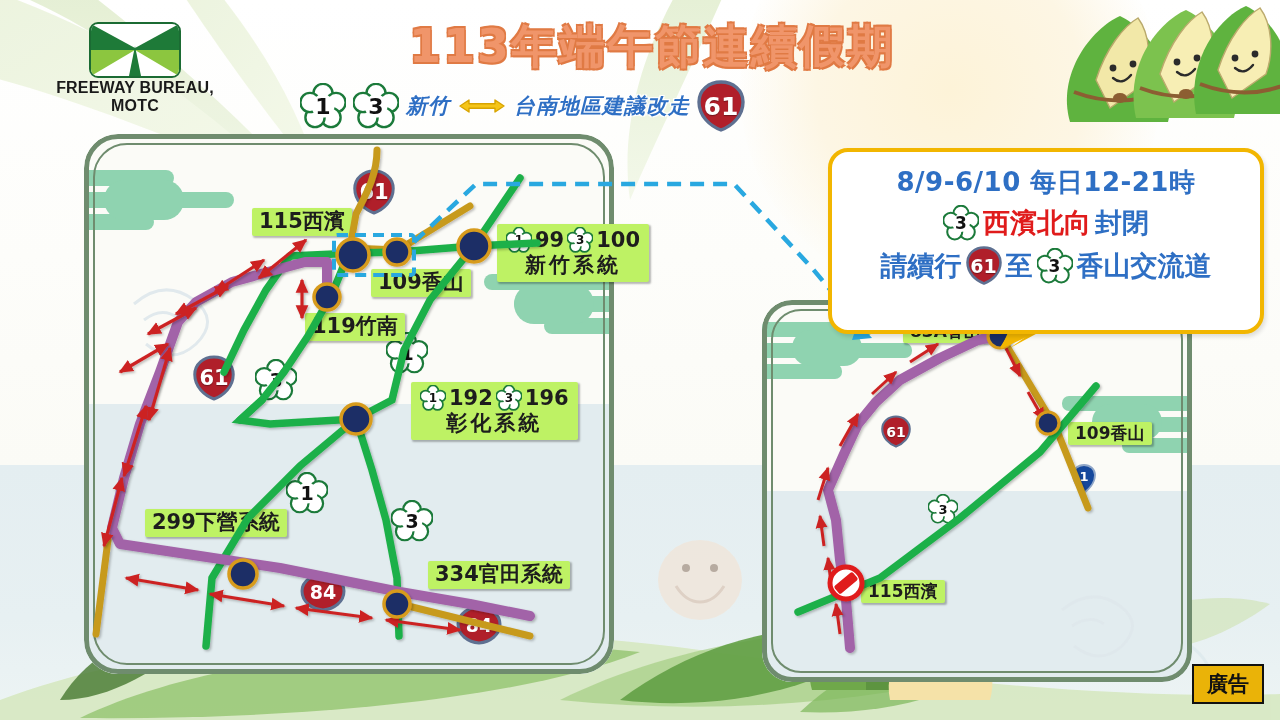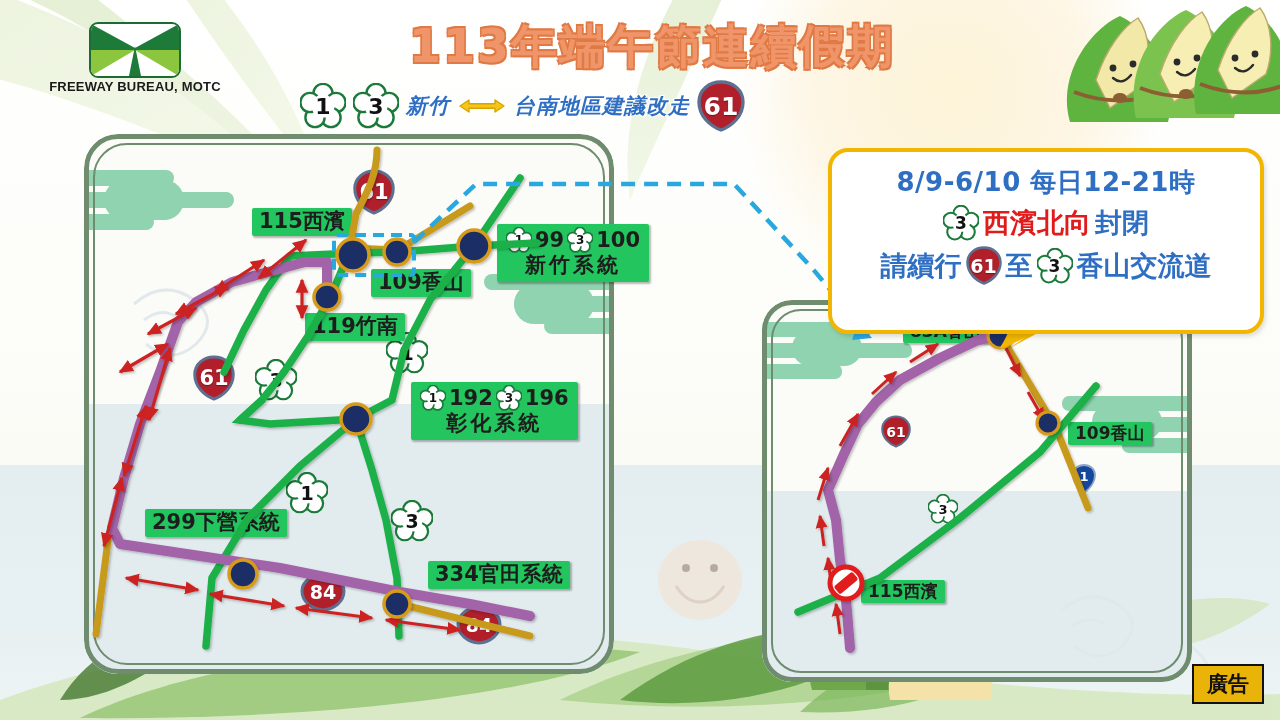--- a/index.html
+++ b/index.html
@@ -26,21 +26,21 @@
   #logo{position:absolute;left:46px;top:22px;width:178px;}
   #logo .mark{width:88px;height:52px;margin:0 auto;border-radius:9px;
     border:2px solid #1b6b33;overflow:hidden;position:relative;background:#fff;}
   #logo .mark .tl{position:absolute;left:0;top:0;width:50%;height:50%;background:#1e7a38;}
   #logo .mark .tr{position:absolute;right:0;top:0;width:50%;height:50%;background:#1e7a38;}
   #logo .mark .bl{position:absolute;left:0;bottom:0;width:50%;height:50%;background:#8cc63f;}
   #logo .mark .br{position:absolute;right:0;bottom:0;width:50%;height:50%;background:#8cc63f;}
   #logo .mark .road{position:absolute;left:0;top:0;width:100%;height:100%;}
   #logo .cn{font-size:18.5px;font-weight:bold;color:#1a1a1a;text-align:center;letter-spacing:.5px;
     margin-top:6px;font-family:"DejaVu Sans",sans-serif;}
-  #logo .en{font-size:13px;font-weight:bold;color:#1a1a1a;text-align:center;letter-spacing:.2px;margin-top:1px;}
+  #logo .en{font-size:16px;font-weight:bold;color:#1a1a1a;text-align:center;letter-spacing:.2px;margin-top:1px;}
 
   #title{position:absolute;left:352px;top:16px;width:600px;text-align:center;
     font-size:46px;font-weight:bold;color:#f0956a;letter-spacing:2px;
     font-family:"DejaVu Sans",sans-serif;
     text-shadow:-1.6px -1.6px 0 #e07a44,1.6px -1.6px 0 #e07a44,-1.6px 1.6px 0 #e07a44,1.6px 1.6px 0 #e07a44,
                  0 0 2px #e07a44;}
   #subtitle{position:absolute;left:300px;top:80px;width:700px;height:52px;
     display:flex;align-items:center;gap:7px;}
   #subtitle .txt{font-size:21px;font-weight:bold;color:#2e6fc4;letter-spacing:1px;
     font-family:"DejaVu Sans",sans-serif;
@@ -62,21 +62,21 @@
   .expw{position:relative;display:inline-block;}
   .expw .num{position:absolute;inset:0;display:flex;align-items:center;justify-content:center;
     font-weight:bold;color:#fff;font-family:"DejaVu Sans",sans-serif;}
 
   
   .bluepin{position:relative;display:inline-block;}
   .bluepin .num{position:absolute;inset:0;display:flex;align-items:center;justify-content:center;
     font-weight:bold;color:#fff;font-family:"DejaVu Sans",sans-serif;}
 
   
-  .olabel{position:absolute;background:#22c55e;color:#1d1d1d;font-weight:bold;
+  .olabel{position:absolute;background:#bef264;color:#1d1d1d;font-weight:bold;
     font-family:"DejaVu Sans",sans-serif;padding:1px 7px 2px;border-radius:2px;
     box-shadow:1.5px 1.5px 2px rgba(0,0,0,.28);white-space:nowrap;line-height:1.18;}
   .olabel.two{padding:3px 9px 4px;text-align:center;}
   .olabel .row{display:flex;align-items:center;gap:3px;justify-content:center;}
 
   
   #callout{position:absolute;left:828px;top:148px;width:428px;height:178px;
     background:#ffffff;border:4px solid #f2b600;border-radius:20px;
     box-shadow:2px 3px 4px rgba(0,0,0,.12);z-index:40;}
   #callout .line{display:flex;align-items:center;justify-content:center;gap:4px;

